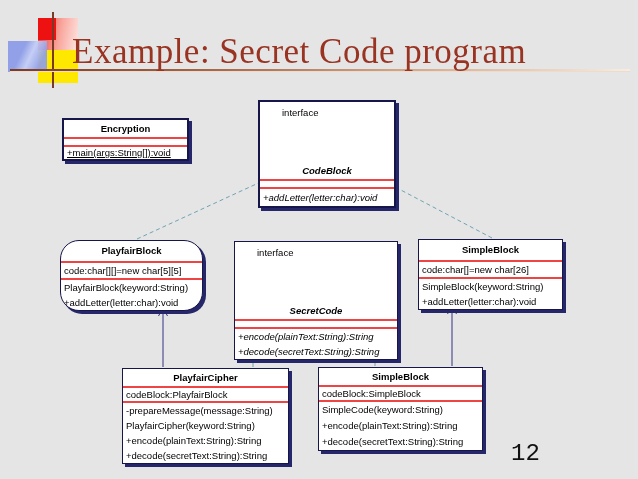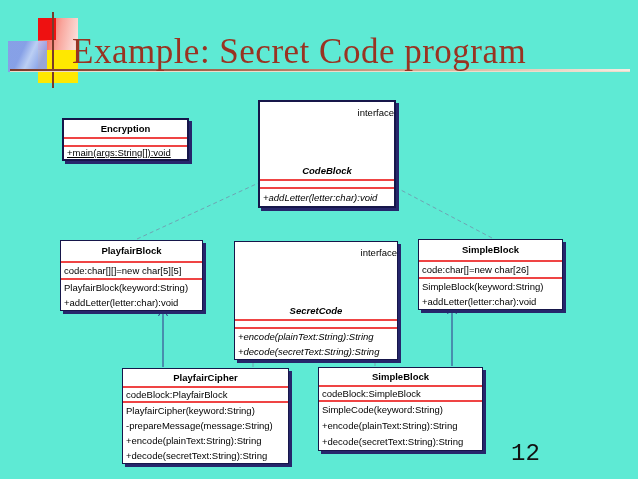--- a/index.html
+++ b/index.html
@@ -1,17 +1,17 @@
 <!DOCTYPE html>
 <html><head>
 <meta charset="utf-8">
 <style>
   html,body { margin:0; padding:0; background:#fff; }
   .slide {
-    position:relative; width:638px; height:479px; background:#5eead4;
+    position:relative; width:638px; height:479px; background:#e5e5e5;
     overflow:hidden; font-family:"Liberation Sans", sans-serif;
   }
 
   
   .dec { position:absolute; }
   .dec-pink   { left:38px; top:18px; width:40px; height:32px;
                 background:linear-gradient(100deg,#ef3a2e 0%,#f9a79e 55%,#fde6e2 100%); }
   .dec-red    { left:38px; top:18px; width:18px; height:22px; background:#ee1111; }
   .dec-yellow { left:38px; top:50px; width:40px; height:33px; background:#ffe800; }
   .dec-blue   { left:8px;  top:41px; width:39px; height:31px; opacity:.92;
@@ -30,35 +30,35 @@
     position:absolute; left:511px; top:440px;
     font-family:Liberation Mono, monospace; font-size:24px; color:#111;
   }
 
   
   .uml {
     position:absolute; background:#fff; border:1px solid #16164a;
     box-shadow:3px 3px 0 #26266b; color:#000; font-size:9.5px;
   }
   .uml.heavy { border-width:2px; }
-  .uml .stereo { text-align:right; line-height:15px; padding-top:3px; }
+  .uml .stereo { text-align:left; line-height:15px; padding-top:3px;padding-left:22px; }
   .uml .name   { text-align:center; font-weight:bold; line-height:17px; }
   .uml .attrs, .uml .methods { border-top:2px solid #ef4444; }
   .uml .attrs.empty { height:6px; }
   .uml .row { line-height:15px; padding:0 3px; white-space:nowrap; overflow:hidden; }
   .uml.iface .name { font-style:italic;margin-top:42px; }
   .uml.iface .methods .row { font-style:italic; }
   .u { text-decoration:underline; }
 
   #enc   { left:62px;  top:118px; width:123px; }
   #enc .name { line-height:17px; }
   #enc .row  { line-height:12px; }
   #cb    { left:258px; top:100px; width:134px; }
   #cb .row   { line-height:17px; }
-  #pfb   { left:60px;  top:240px; width:141px; }
+  #pfb   { left:60px;  top:240px; width:141px;border-radius:19px; }
   #pfb .name { line-height:20px; }
   #sc    { left:234px; top:241px; width:162px; }
   #smb   { left:418px; top:239px; width:143px; }
   #smb .name { line-height:20px; }
   #pfc   { left:122px; top:368px; width:165px; }
   #pfc .attrs .row { line-height:13px; }
   #smc   { left:318px; top:367px; width:163px; }
   #smc .attrs .row { line-height:13px; }
   #smc .methods .row { line-height:16px; }
 
@@ -147,22 +147,22 @@
       <div class="row">+addLetter(letter:char):void</div>
     </div>
   </div>
 
   <div id="pfc" class="uml">
     <div class="name">PlayfairCipher</div>
     <div class="attrs">
       <div class="row">codeBlock:PlayfairBlock</div>
     </div>
     <div class="methods">
+      <div class="row">-prepareMessage(message:String)</div>
       <div class="row">PlayfairCipher(keyword:String)</div>
-      <div class="row">-prepareMessage(message:String)</div>
       <div class="row">+encode(plainText:String):String</div>
       <div class="row">+decode(secretText:String):String</div>
     </div>
   </div>
 
   <div id="smc" class="uml">
     <div class="name">SimpleBlock</div>
     <div class="attrs">
       <div class="row">codeBlock:SimpleBlock</div>
     </div>

